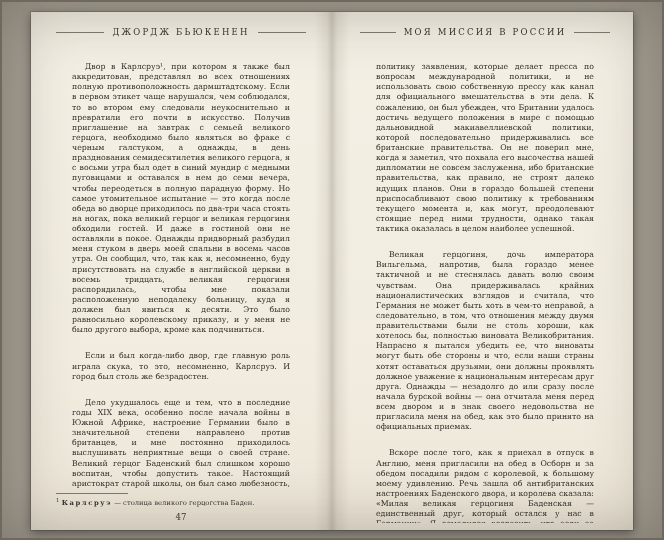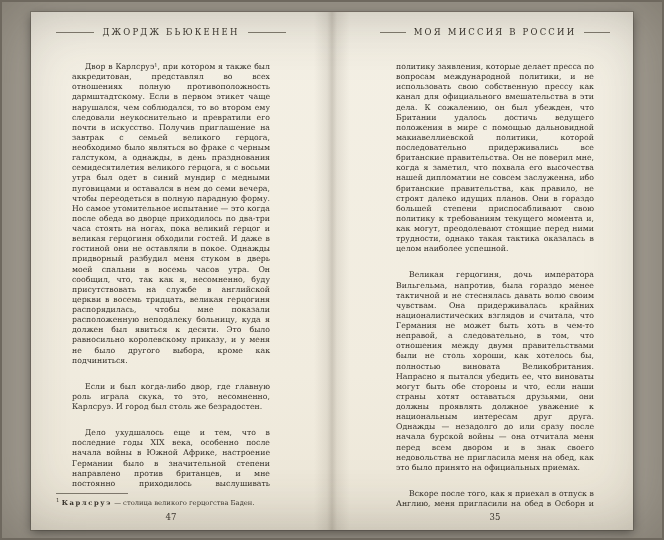--- a/index.html
+++ b/index.html
@@ -12,21 +12,20 @@
   .scene-vignette{
     position:absolute;inset:0;pointer-events:none;
     box-shadow:inset 0 0 70px rgba(55,50,40,0.38);
     border:2px solid #6e685e;box-sizing:border-box;
   }
   .book{
     position:absolute;left:31px;right:31px;top:12px;bottom:10px;
     background:linear-gradient(180deg,#f4f0e5 0%,#f1ecdf 70%,#ece6d7 100%);
     display:flex;
     box-shadow:0 3px 10px rgba(0,0,0,0.45), 0 0 0 1px rgba(60,55,45,0.25);
-    gap:40px;
   }
   .gutter{
     position:absolute;top:0;bottom:0;left:50%;width:36px;
     transform:translateX(-50%);pointer-events:none;
     background:linear-gradient(to right,rgba(84,74,60,0) 0%,rgba(84,74,60,0.10) 36%,rgba(84,74,60,0.24) 50%,rgba(84,74,60,0.10) 64%,rgba(84,74,60,0) 100%);
   }
   .page{
     flex:1;display:flex;flex-direction:column;
     padding:15px 20px 7px;box-sizing:border-box;min-width:0;
   }
@@ -86,19 +85,18 @@
       <div class="running-head">
         <span class="rule"></span>
         <span class="head-text">МОЯ МИССИЯ В РОССИИ</span>
         <span class="rule"></span>
       </div>
       <div class="page-text">
           <p class="cont">политику заявления, которые делает пресса по вопросам международной политики, и не использовать свою собственную прессу как канал для официального вмешательства в эти дела. К сожалению, он был убежден, что Британии удалось достичь ведущего положения в мире с помощью дальновидной макиавеллиевской политики, которой последовательно придерживались все британские правительства. Он не поверил мне, когда я заметил, что похвала его высочества нашей дипломатии не совсем заслуженна, ибо британские правительства, как правило, не строят далеко идущих планов. Они в гораздо большей степени приспосабливают свою политику к требованиям текущего момента и, как могут, преодолевают стоящие перед ними трудности, однако такая тактика оказалась в целом наиболее успешной.</p>
           <p>Великая герцогиня, дочь императора Вильгельма, напротив, была гораздо менее тактичной и не стеснялась давать волю своим чувствам. Она придерживалась крайних националистических взглядов и считала, что Германия не может быть хоть в чем-то неправой, а следовательно, в том, что отношения между двумя правительствами были не столь хороши, как хотелось бы, полностью виновата Великобритания. Напрасно я пытался убедить ее, что виноваты могут быть обе стороны и что, если наши страны хотят оставаться друзьями, они должны проявлять должное уважение к национальным интересам друг друга. Однажды — незадолго до или сразу после начала бурской войны — она отчитала меня перед всем двором и в знак своего недовольства не пригласила меня на обед, как это было принято на официальных приемах.</p>
           <p>Вскоре после того, как я приехал в отпуск в Англию, меня пригласили на обед в Осборн и за обедом посадили рядом с королевой, к большому моему удивлению. Речь зашла об антибританских настроениях Баденского двора, и королева сказала: «Милая великая герцогиня Баденская — единственный друг, который остался у нас в Германии». Я осмелился возразить, что если ее высочество считает себя нашим другом, то она тщательно скрывает свои истинные чувства. Я поведал ее величеству о своем недавнем визите в Карлсруэ и о том, как великая герцогиня дала мне понять, что вполне разделяет взгляды на Великобританию, которые преобладают сейчас в Германии. Для</p>
         </div>
-      <div class="folio">35</div>
     </div>
 
     <div class="gutter"></div>
   </div>
   <div class="scene-vignette"></div>
 </div>
 
 </body></html>

